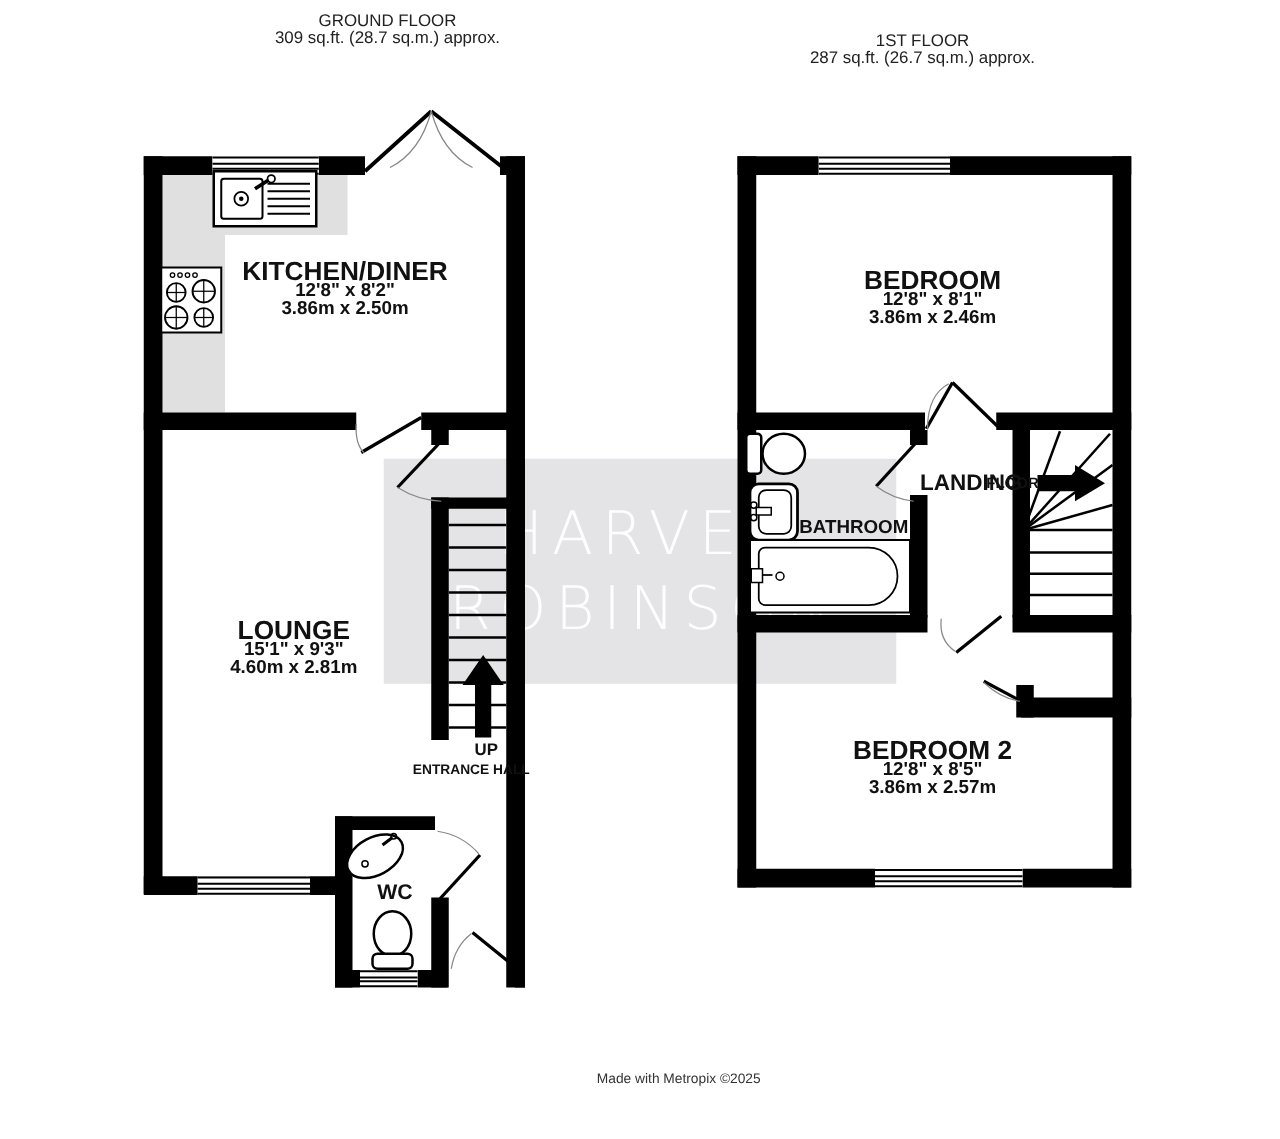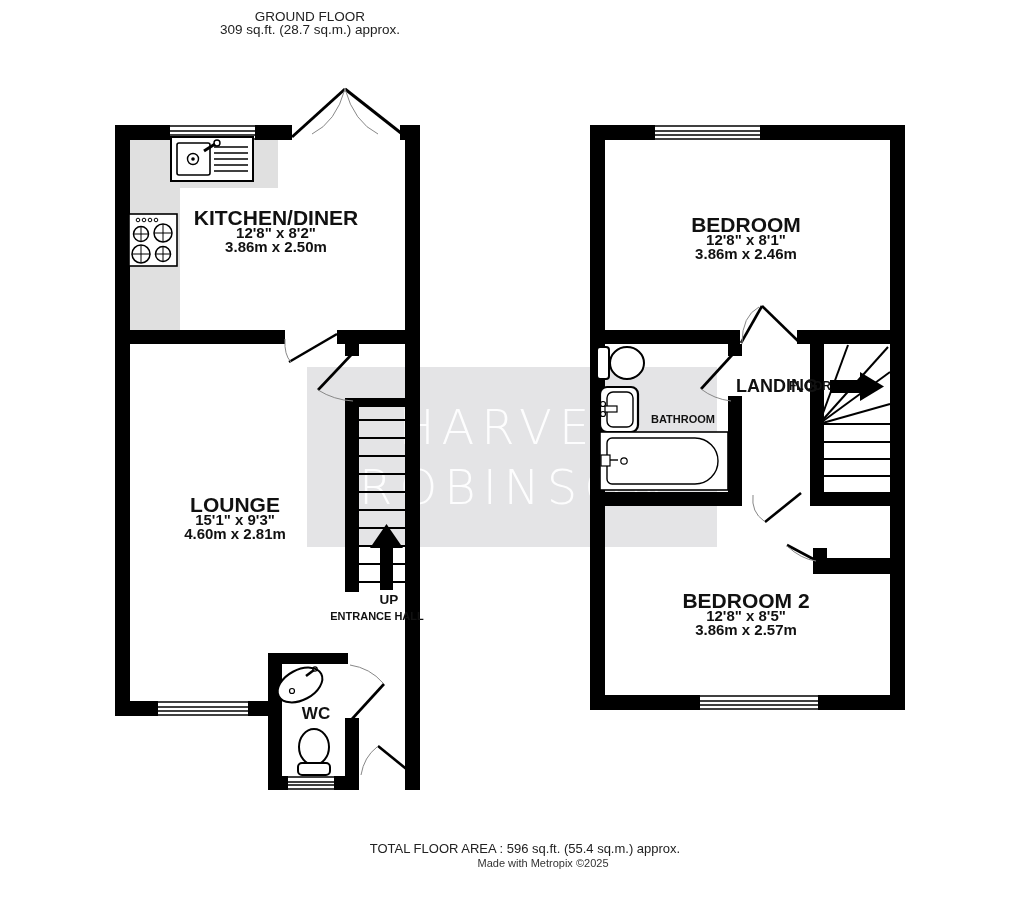--- a/index.html
+++ b/index.html
@@ -249,20 +249,24 @@
         <line x1="610" y1="460" x2="618" y2="460" stroke="#000" stroke-width="1.4"></line>
         <circle cx="624" cy="461" r="3.2" fill="none" stroke="#000" stroke-width="1.2"></circle>
       </g>
     </g>
   </svg>
 
   <div class="hdr" style="left:278px;top:10px;margin-left:32px;">
     <div>GROUND FLOOR</div>
     <div>309 sq.ft. (28.7 sq.m.) approx.</div>
   </div>
+  <div class="hdr" style="left:738px;top:26px;">
+    <div>1ST FLOOR</div>
+    <div>287 sq.ft. (26.7 sq.m.) approx.</div>
+  </div>
 
   <div class="lbl" style="left:276px;top:211px;">
     <div class="room-name">KITCHEN/DINER</div>
     <div class="room-dim">12'8"  x 8'2"</div>
     <div class="room-dim">3.86m  x 2.50m</div>
   </div>
 
   <div class="lbl" style="left:235px;top:498px;">
     <div class="room-name">LOUNGE</div>
     <div class="room-dim">15'1"  x 9'3"</div>
@@ -275,24 +279,23 @@
   <div class="lbl" style="left:377px;top:610px;font-size:11px;">ENTRANCE HALL</div>
 
   <div class="lbl" style="left:746px;top:218px;">
     <div class="room-name">BEDROOM</div>
     <div class="room-dim">12'8"  x 8'1"</div>
     <div class="room-dim">3.86m  x 2.46m</div>
   </div>
 
   <div class="lbl" style="left:777px;top:376px;font-size:18px;">LANDING</div>
   <div class="lbl" style="left:810px;top:379px;font-size:12px;">FLOOR</div>
-  <div class="lbl" style="left:683px;top:413px;font-size:11px;text-align:center;">BATHROOM</div>
+  <div class="lbl" style="left:683px;top:413px;font-size:15px;text-align:center;">BATHROOM</div>
 
   <div class="lbl" style="left:746px;top:594px;">
     <div class="room-name">BEDROOM 2</div>
     <div class="room-dim">12'8"  x 8'5"</div>
     <div class="room-dim">3.86m  x 2.57m</div>
   </div>
 
-  <div class="lbl footer1" style="left:525px;top:841px;">TOTAL FLOOR AREA : 596 sq.ft. (55.4 sq.m.) approx.</div>
   <div class="lbl footer2" style="left:525px;top:857px;padding-left:36px;">Made with Metropix ©2025</div>
 
 </div>
 
 </body></html>

